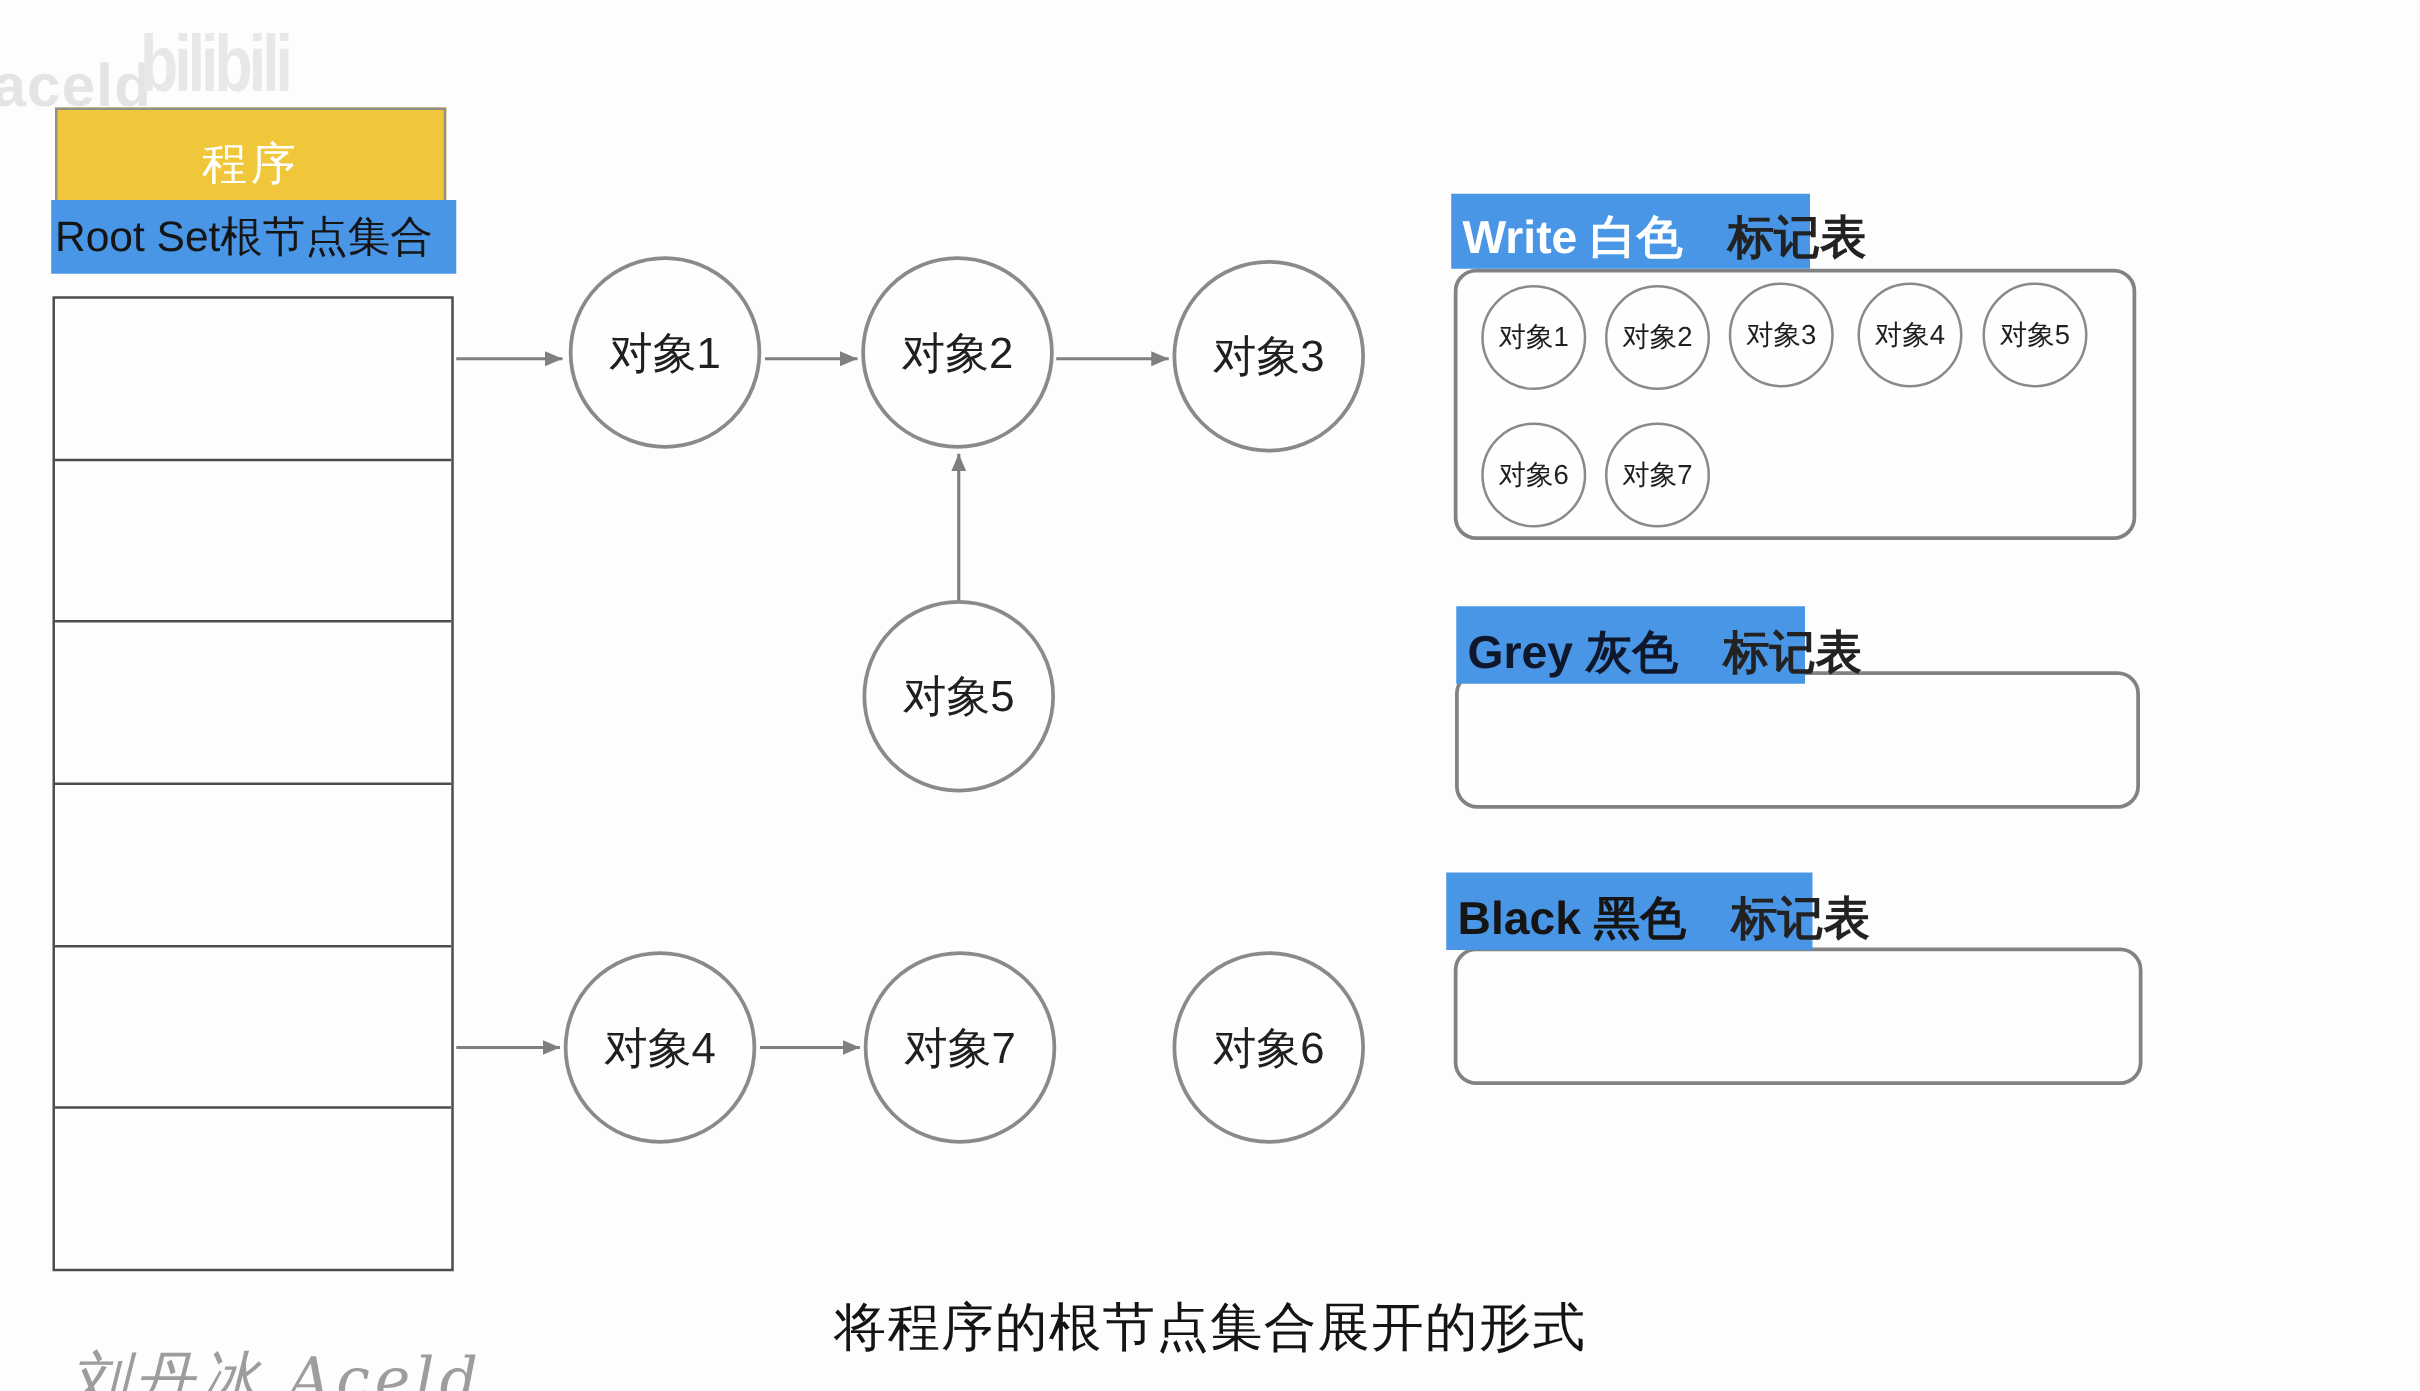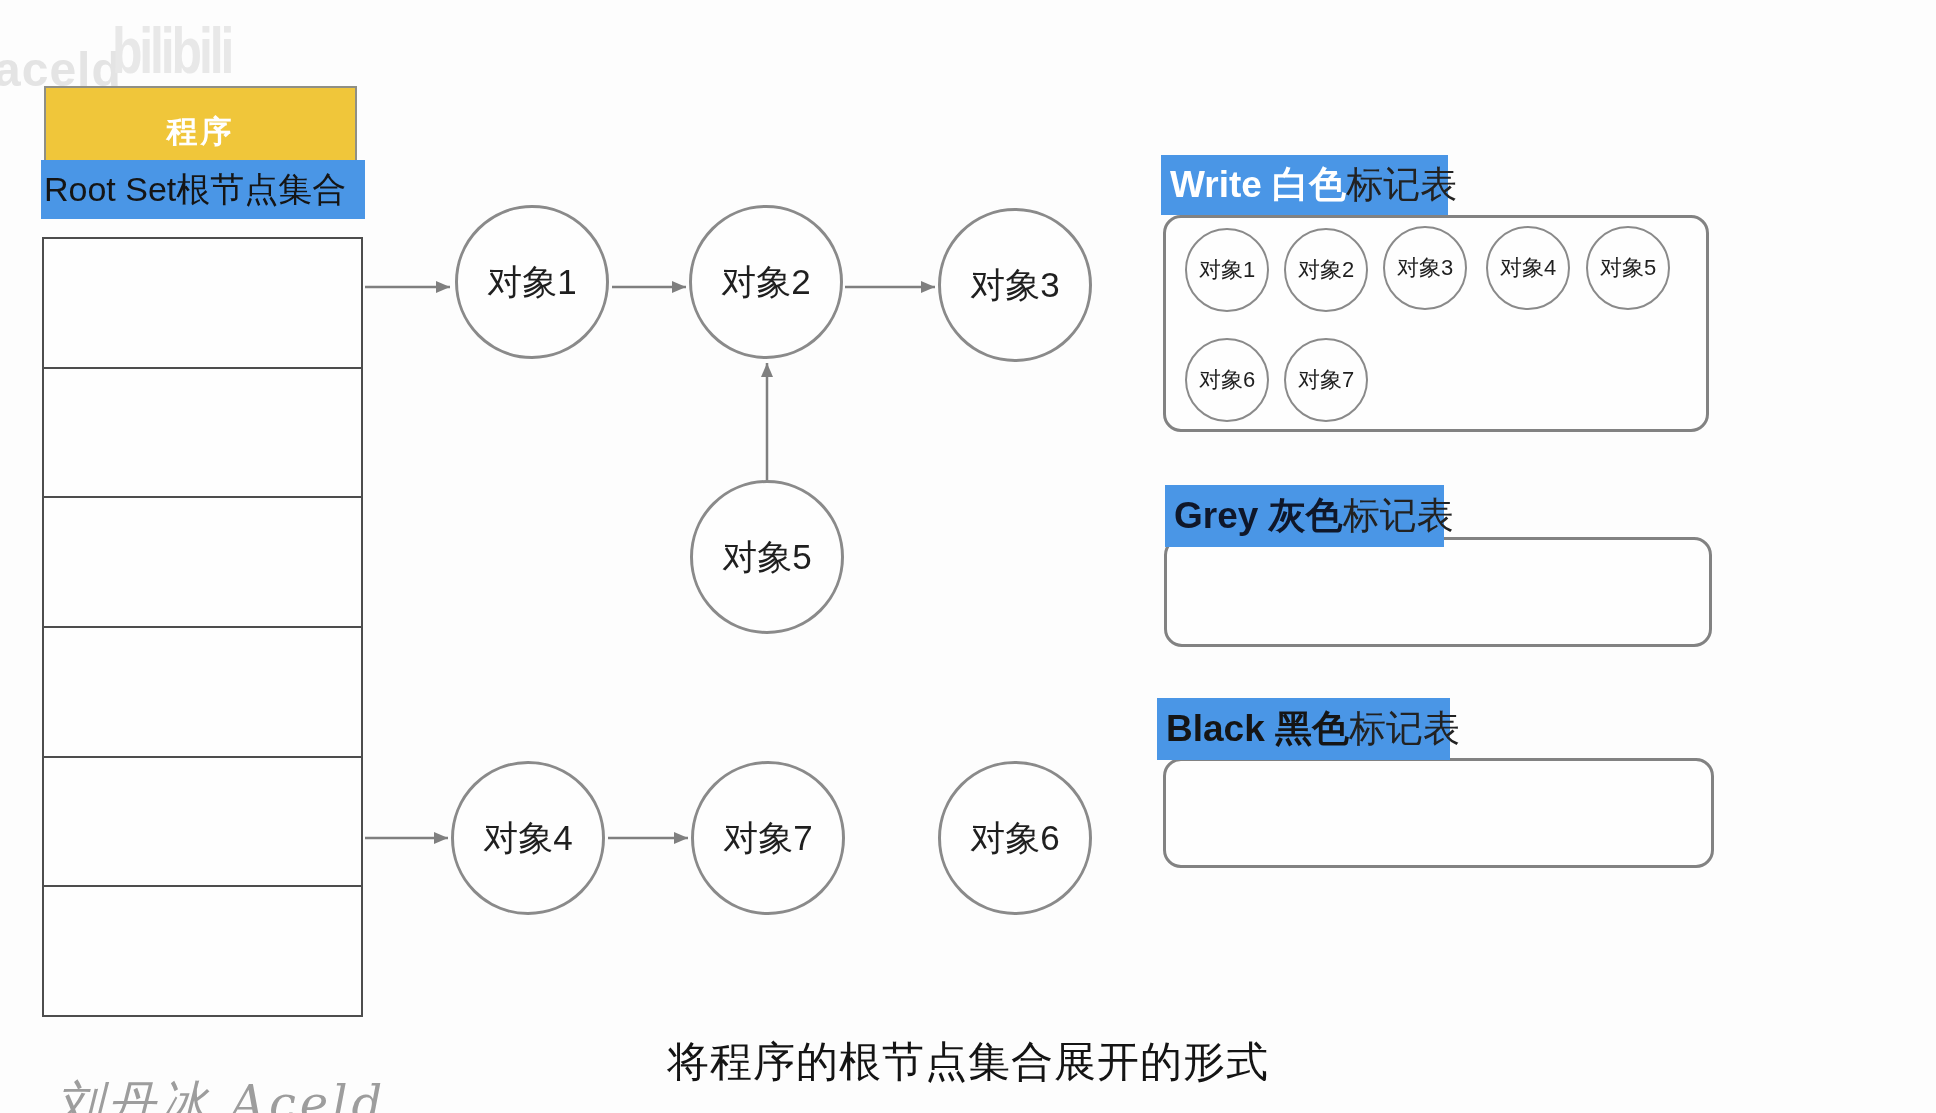--- a/index.html
+++ b/index.html
@@ -19,21 +19,21 @@
   .wm-sign{
     position:absolute;left:55px;top:1072px;font-size:48px;color:#9d9d9d;
     font-family:"DejaVu Serif","Liberation Serif",serif;font-style:italic;
     letter-spacing:4px;white-space:nowrap;
   }
   
   .stack-header{
     position:absolute;left:44px;top:86px;width:313px;height:91px;
     background:#f0c63a;border:2px solid #8f8f85;box-sizing:border-box;
     display:flex;align-items:center;justify-content:center;
-    color:#ffffff;font-size:31px;font-weight:bold;letter-spacing:3px;
+    color:#ffffff;font-size:36px;font-weight:normal;letter-spacing:3px;
   }
   .root-row{
     position:absolute;left:41px;top:160px;width:324px;height:59px;
     background:#4a96e6;box-sizing:border-box;
     display:flex;align-items:center;
     color:#151515;font-size:34px;padding-left:3px;white-space:nowrap;
   }
   .stack-table{
     position:absolute;left:42px;top:237px;width:321px;height:780px;
     border:2px solid #4d4d4d;box-sizing:border-box;background:#fefefe;
@@ -44,25 +44,25 @@
   
   .node{
     position:absolute;width:154px;height:154px;border-radius:50%;
     border:3px solid #8a8a8a;box-sizing:border-box;background:#fefefe;
     display:flex;align-items:center;justify-content:center;
     font-size:35px;color:#1f1f1f;
   }
   
   .mark-label{
     position:absolute;background:#4a96e6;box-sizing:border-box;
-    display:flex;align-items:center;padding-left:9px;
-    font-size:37px;white-space:nowrap;z-index:3;
+    display:flex;align-items:flex-end;padding-left:9px;
+    font-size:37px;white-space:nowrap;z-index:3;gap:36px;
   }
   .mark-label .strong{font-weight:bold;}
-  .mark-label .rest{color:#222222;font-weight:normal;}
+  .mark-label .rest{color:#222222;font-weight:bold;}
   .lbl-white .strong{color:#ffffff;}
   .lbl-grey  .strong{color:#0f172a;}
   .lbl-black .strong{color:#151515;}
   .mark-box{
     position:absolute;background:#fefefe;border:3px solid #828282;
     border-radius:18px;box-sizing:border-box;z-index:1;
   }
   .mini{
     position:absolute;width:84px;height:84px;border-radius:50%;
     border:2.5px solid #8a8a8a;box-sizing:border-box;background:#fefefe;

